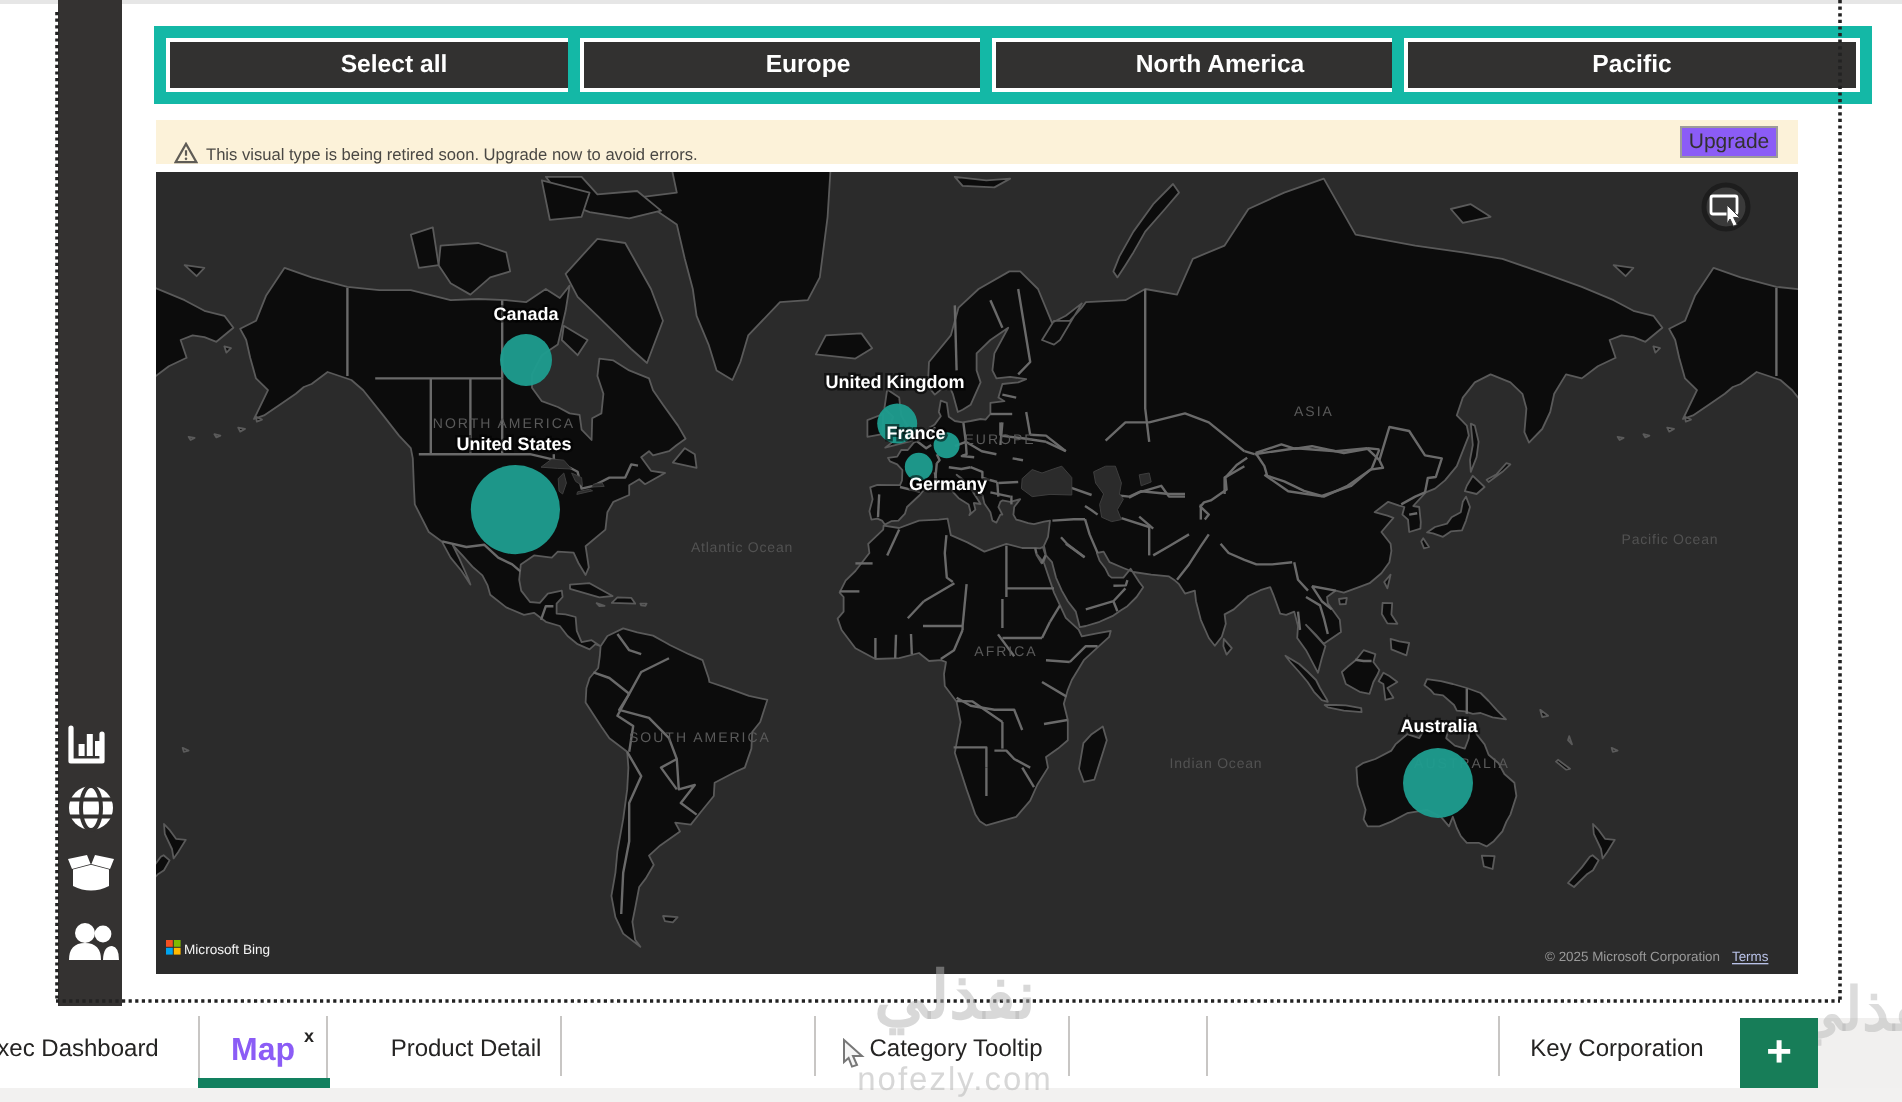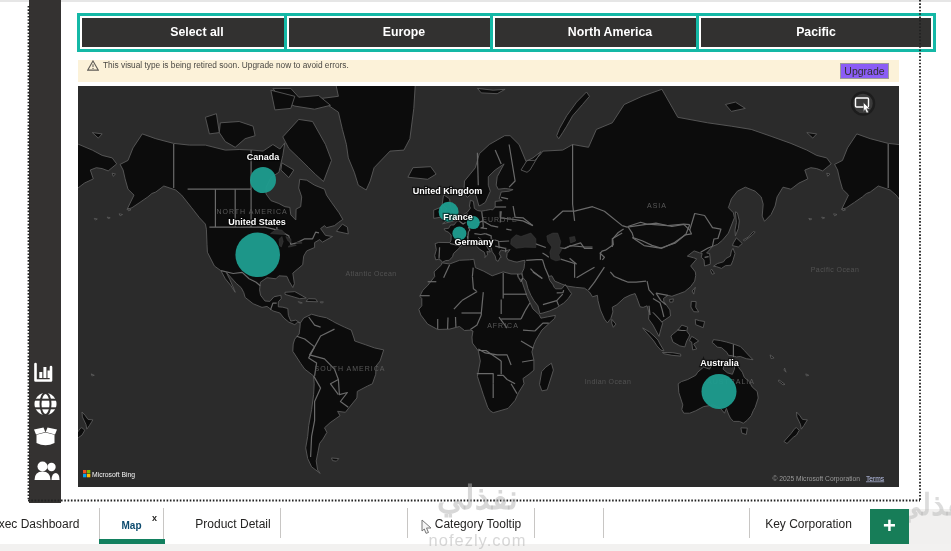--- a/index.html
+++ b/index.html
@@ -1,29 +1,29 @@
 <!DOCTYPE html>
 <html><head><meta charset="utf-8"><style>
 * {margin:0;padding:0;box-sizing:border-box}
 body {width:951px;height:551px;position:relative;overflow:hidden;background:#fff;font-family:"Liberation Sans",sans-serif}
 .topstrip {position:absolute;left:0;top:0;width:951px;height:2px;background:#e6e6e6}
 .sidebar {position:absolute;left:29px;top:0;width:32px;height:503px;background:#343231}
-.btn {position:absolute;top:13px;width:240px;height:38.5px;background:#fff;border:3px solid #14b8a6;padding:2px}
+.btn {position:absolute;top:13px;width:240px;height:38.5px;background:#fff;border:6px solid #14b8a6;padding:2px}
 .btnin {width:100%;height:100%;background:#323130;color:#fff;font-weight:bold;font-size:12.3px;display:flex;align-items:center;justify-content:center}
-.banner {position:absolute;left:78px;top:59.5px;width:821px;height:22px;background:#fcf2d9;display:flex;align-items:flex-start}
+.banner {position:absolute;left:78px;top:59.5px;width:821px;height:22px;background:#fcf2d9;display:flex;align-items:flex-end}
 .banner .txt {font-size:8.3px;color:#4a4844;margin-left:4px}
 .upg {position:absolute;right:10px;top:3px;width:49px;height:16px;background:#8b5cf6;border:1px solid #9d9b99;font-size:10.5px;color:#323130;text-align:center;line-height:14px}
 .map {position:absolute;left:78px;top:85.5px;width:821px;height:401px;background:#2b2b2b;overflow:hidden}
 .tabbar {position:absolute;left:0;top:505px;width:951px;height:39px;background:#fff}
 .tabgray {position:absolute;left:909px;top:509px;width:42px;height:35px;background:#f1f0ef}
 .botstrip {position:absolute;left:0;top:544px;width:951px;height:7px;background:#f2f1f0}
 .tsep {position:absolute;top:3px;height:30px;width:1px;background:#c8c6c4}
 .ttab {position:absolute;top:0;height:39px;line-height:39px;text-align:center;font-size:12px;color:#252423}
 .maptab {position:absolute;left:99px;top:508px;width:65px;height:36px;border-left:1px solid #c8c6c4;border-right:1px solid #c8c6c4;text-align:center}
-.maptab .mt {font-size:10px;font-weight:bold;color:#0c4a6e;line-height:36px}
+.maptab .mt {font-size:16px;font-weight:bold;color:#8b5cf6;line-height:36px}
 .maptab .mx {position:absolute;right:6px;top:6px;font-size:9px;font-weight:bold;color:#252423;line-height:9px}
 .mapunder {position:absolute;left:99px;top:539px;width:66px;height:5px;background:#12805f}
 .exec {position:absolute;left:-13px;top:505px;width:96px;height:39px;line-height:39px;text-align:center;font-size:12px;color:#252423}
 .plus {position:absolute;left:870px;top:509px;width:39px;height:35px;background:#177d58;z-index:3;color:#fff;font-size:22px;font-weight:bold;text-align:center;line-height:33px}
 .wm1 {position:absolute;left:390px;top:478px;width:175px;text-align:center;font-size:33px;font-weight:bold;letter-spacing:3px;color:rgba(178,178,178,0.5)}
 .wm2 {position:absolute;left:390px;top:531px;width:175px;text-align:center;font-size:16.5px;font-weight:normal;letter-spacing:1px;color:rgba(182,182,182,0.55)}
 .wm3 {position:absolute;left:897px;top:487px;width:120px;font-size:30px;font-weight:bold;letter-spacing:2px;color:rgba(178,178,178,0.45);z-index:1}
 </style></head>
 <body>
 <div class="topstrip"></div>

